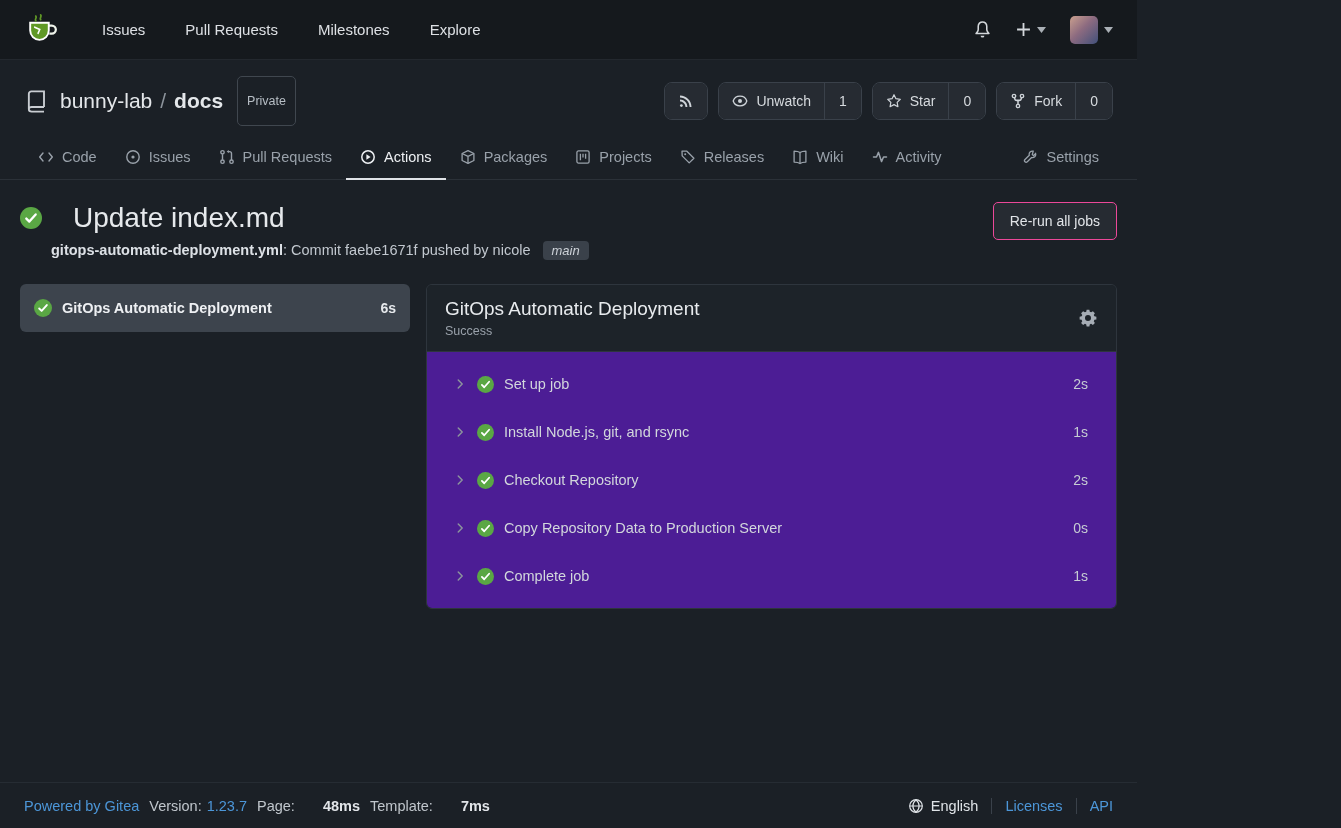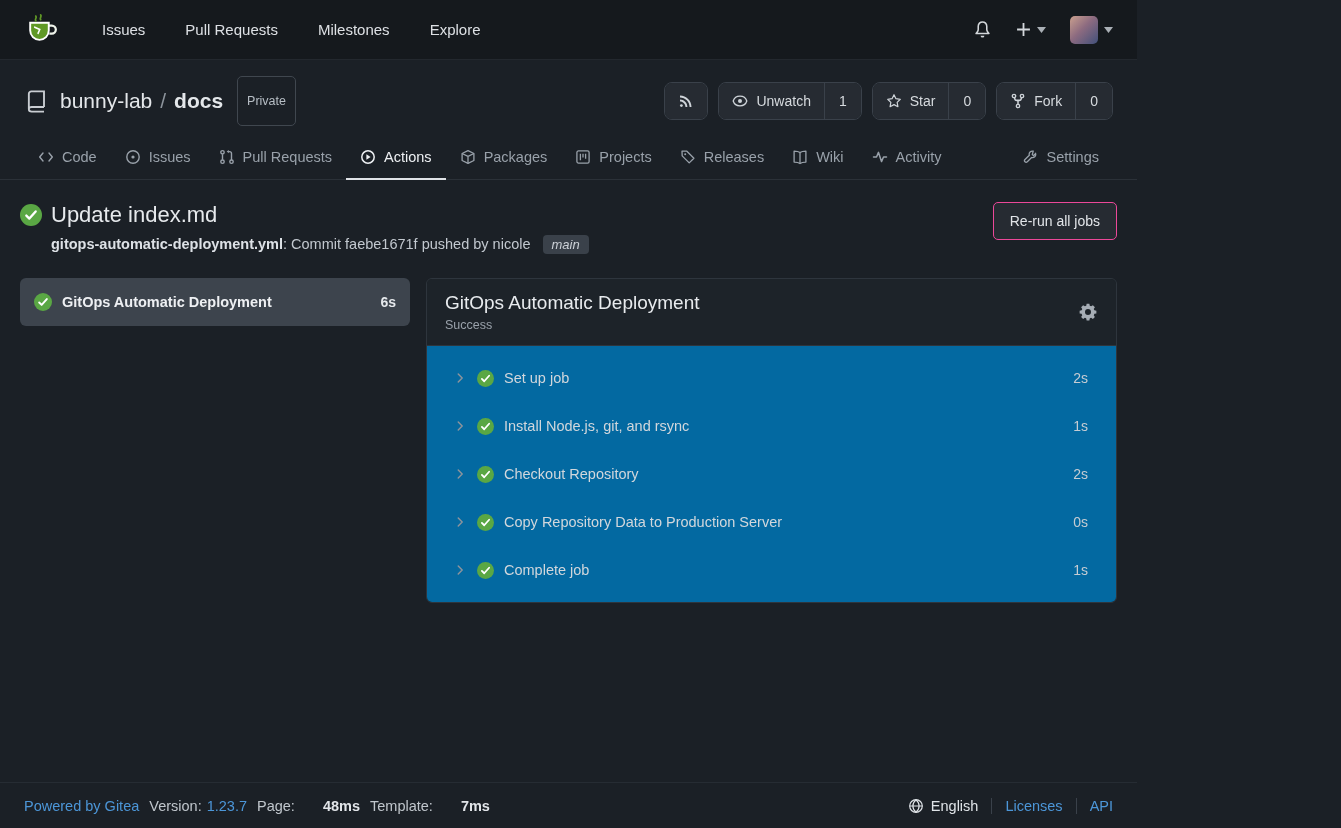--- a/index.html
+++ b/index.html
@@ -47,21 +47,21 @@
   .tab { display:flex; align-items:center; gap:8px; padding:13px 14px; font-size:14.5px;
          color:#99a1aa; cursor:pointer; border-bottom:2px solid transparent; margin-bottom:-1px; }
   .tab .ticon { display:flex; }
   .tab.active { color:#eef0f3; border-bottom-color:#dfe2e6; }
   .tab-settings { margin-left:auto; }
 
   
   .main { flex:1 1 auto; padding:22px 20px 0; overflow:hidden; }
   .run-header { display:flex; align-items:flex-start; }
   .title-line { display:flex; align-items:center; gap:9px; }
-  .run-title { font-size:22px; font-weight:400; color:#e6e9ec; }
+  .run-title { font-size:28px; font-weight:400; color:#e6e9ec;margin-left:22px; }
   .run-sub { margin:7px 0 0 31px; font-size:14.5px; color:#c2c8cf; }
   .wf-file { font-weight:700; color:#dde1e6; }
   .badge-branch { display:inline-block; background:#3a414a; border-radius:4px; padding:2px 9px;
                   font-size:13px; color:#ccd1d7; margin-left:8px;font-style:italic; }
   .rerun-btn { margin-left:auto; background:#262b32; border:1px solid #ec4899; border-radius:5px;
                color:#e2e5e9; font-size:14px; padding:10px 16px; cursor:pointer; font-family:inherit; }
 
   .run-body { display:flex; gap:16px; margin-top:24px; align-items:flex-start; }
   .jobs-list { width:390px; flex:0 0 auto; }
   .job-item { display:flex; align-items:center; gap:10px; height:48px; padding:0 14px;
@@ -69,21 +69,21 @@
   .job-item.selected { background:#3d444d; }
   .job-name { font-weight:700; font-size:14.5px; color:#eef0f3; flex:1; }
   .job-duration { font-weight:700; font-size:14px; color:#e6e9ec; }
 
   .job-panel { flex:1 1 auto; border:1px solid #2e353d; border-radius:6px; overflow:hidden; }
   .panel-header { background:#1d2329; padding:13px 18px; display:flex; align-items:center;
                   border-bottom:1px solid #2e353d; }
   .panel-title { font-size:19px; font-weight:400; color:#e8ebee; }
   .panel-status { font-size:12.5px; color:#99a1aa; margin-top:4px; }
   .gear { margin-left:auto; color:#a6adb5; cursor:pointer; display:flex; }
-  .steps { background:#0369a1; padding:8px 0; }
+  .steps { background:#4c1d95; padding:8px 0; }
   .step-row { display:flex; align-items:center; height:48px; padding:0 28px 0 26px; gap:10px; cursor:pointer; }
   .step-chevron { color:#8b939c; display:flex; }
   .checkwrap { display:flex; }
   .step-name { font-size:14.5px; color:#d2d7dc; }
   .step-duration { margin-left:auto; font-size:14px; color:#c6ccd3; }
 
   
   .footer { flex:0 0 46px; display:flex; align-items:center; padding:0 24px; font-size:14.5px;
             color:#c0c6cc; border-top:1px solid #262c33; }
   .footer a { color:var(--link,#4c96d8); text-decoration:none; cursor:pointer; }

